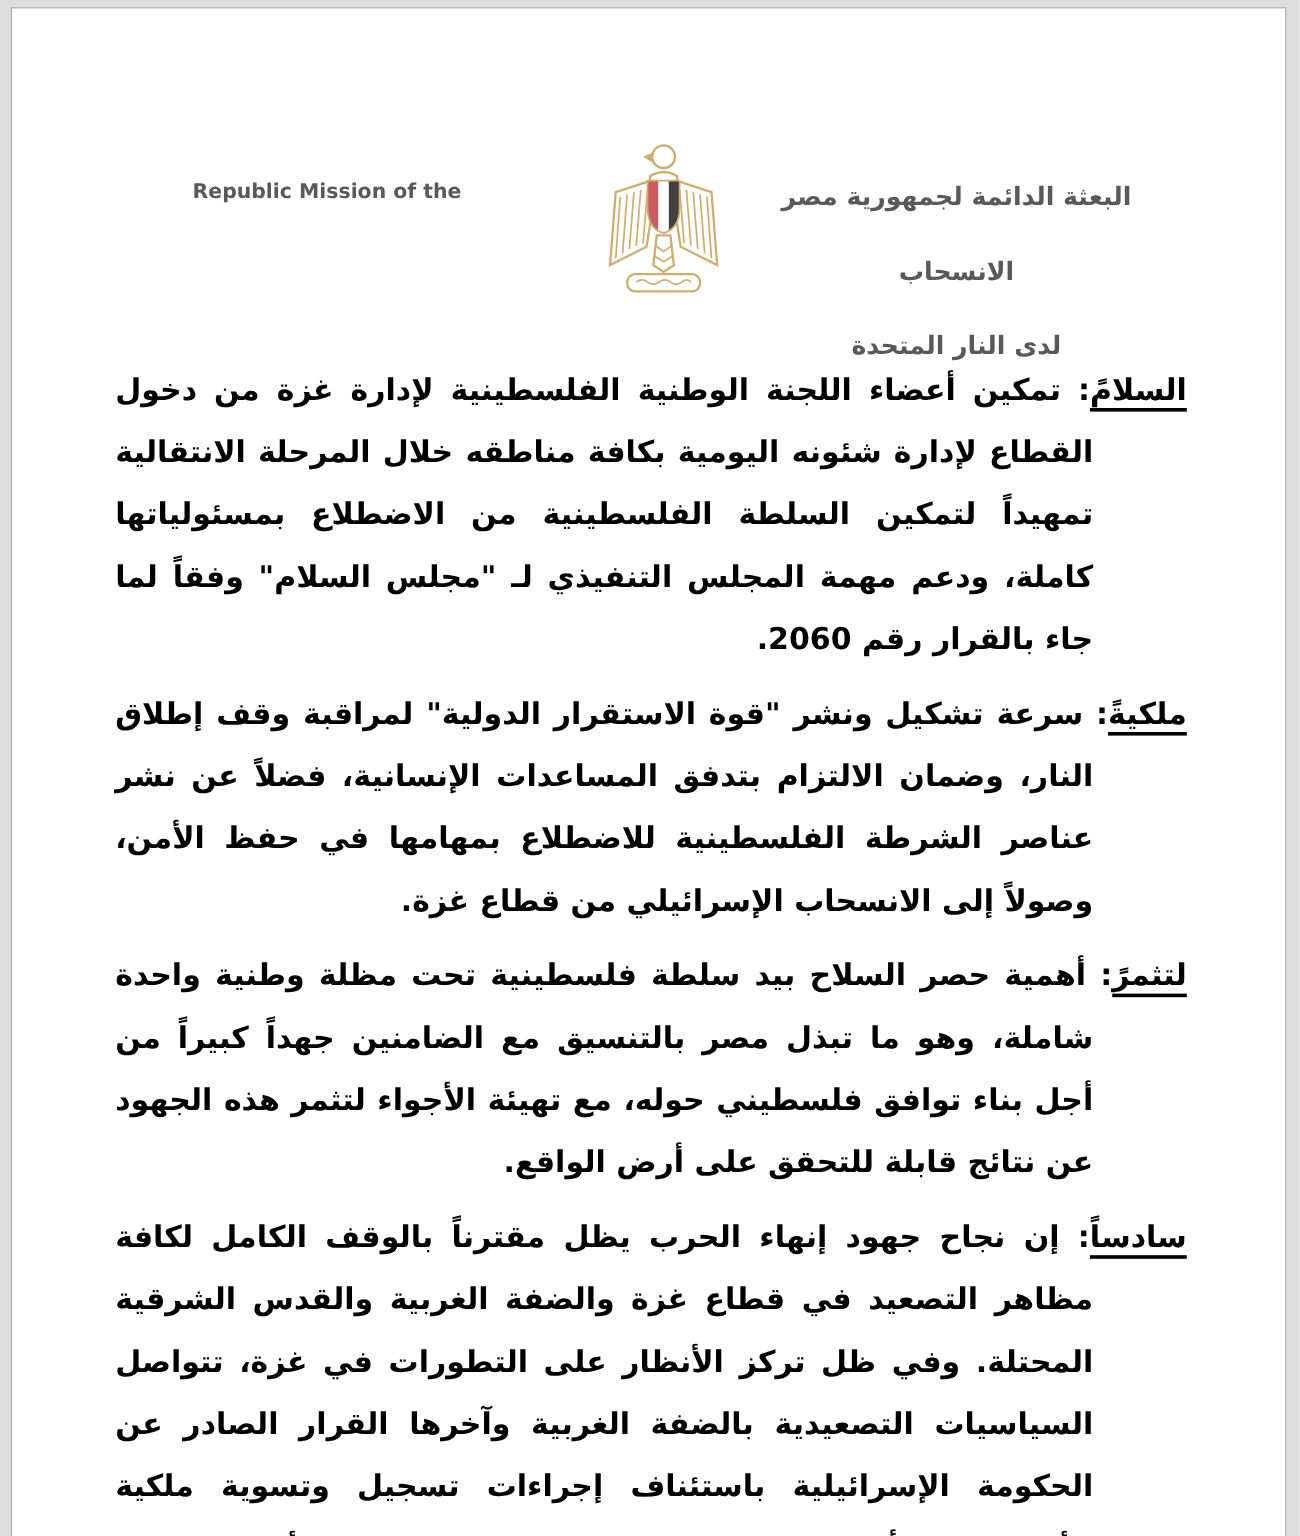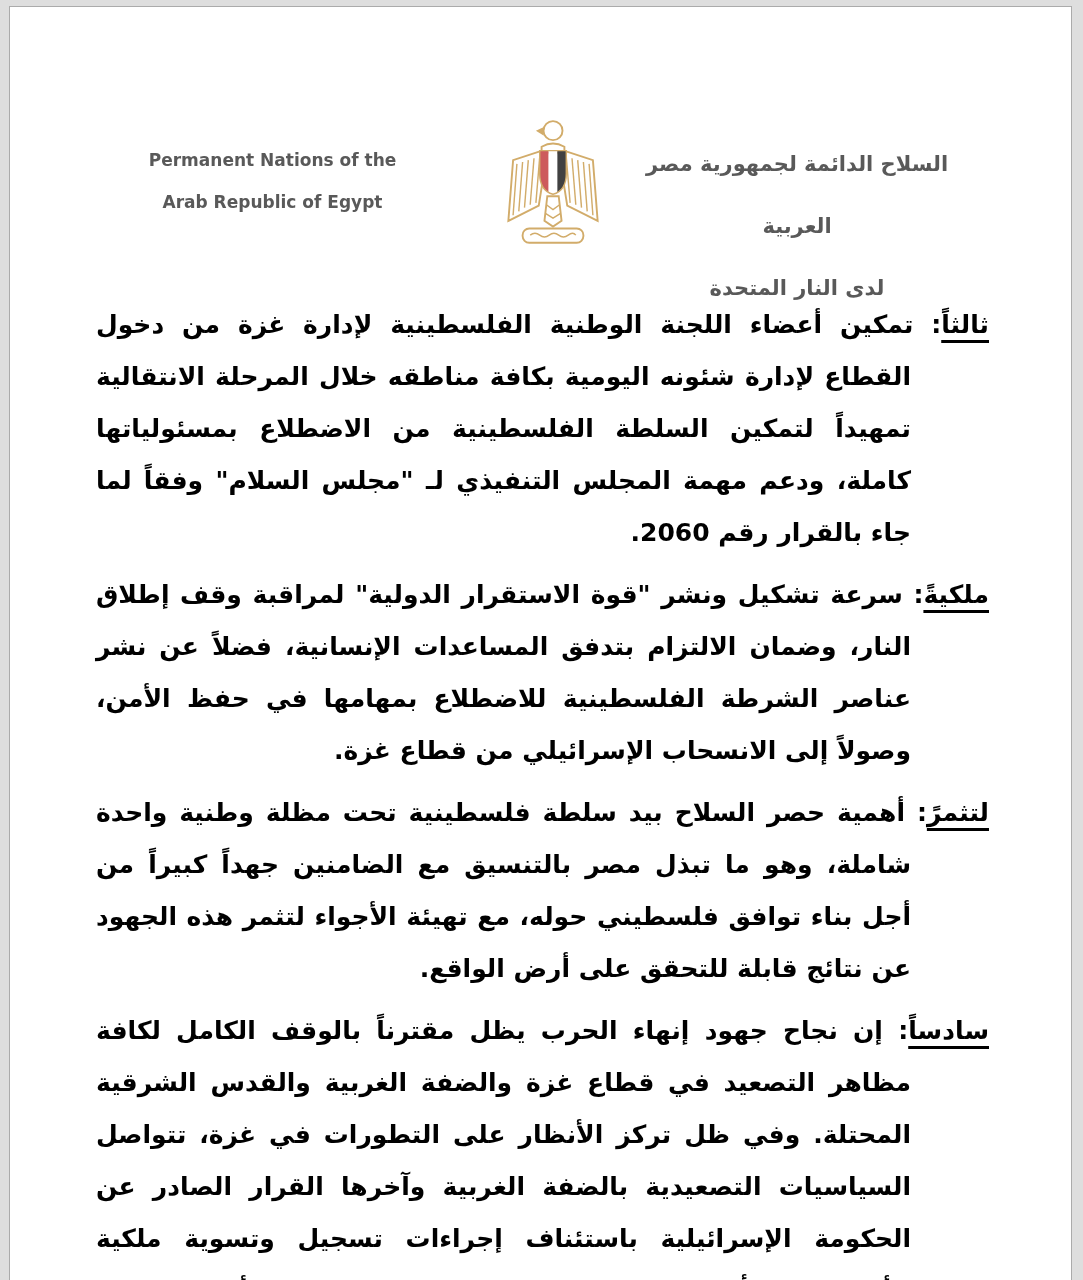--- a/index.html
+++ b/index.html
@@ -55,22 +55,21 @@
   }
 </style>
 </head>
 <body>
 
 <div class="page">
 
   <header>
 
     <div class="en-block">
-      <div>Permanent Nations of the</div>
-      <div>Arab Republic of Egypt</div>
+      <div>Republic Mission of the</div>
     </div>
 
     <svg class="emblem" viewBox="0 0 120 140" aria-hidden="true">
 
       <path class="g-fill" d="M55 36 L18 48 L13 112 L45 96 L52 52 Z"></path>
       <path class="g-line" d="M22 52 L18 106"></path>
       <path class="g-line" d="M28 50 L24 102"></path>
       <path class="g-line" d="M34 48 L30 98"></path>
       <path class="g-line" d="M40 46 L36 95"></path>
       <path class="g-line" d="M46 45 L42 93"></path>
@@ -99,29 +98,29 @@
 
       <path class="g-fill" d="M54 86 L66 86 L69 112 L60 118 L51 112 Z"></path>
       <path class="g-line" d="M53 95 L60 100 L67 95"></path>
       <path class="g-line" d="M52 104 L60 109 L68 104"></path>
 
       <rect class="g-fill" x="28" y="120" width="64" height="15" rx="7"></rect>
       <path class="g-line" d="M36 127 q5 -4 10 0 t10 0 t10 0 t10 0 t8 0" stroke-width="1.2"></path>
     </svg>
 
     <div class="ar-block" dir="rtl" lang="ar">
-      <div>السلاح الدائمة لجمهورية مصر العربية</div>
+      <div>البعثة الدائمة لجمهورية مصر الانسحاب</div>
       <div>لدى النار المتحدة</div>
     </div>
 
   </header>
 
   <main class="main" lang="ar">
 
-    <p class="para"><span class="lead">ثالثاً</span><span>:</span> <span>تمكين أعضاء اللجنة الوطنية الفلسطينية لإدارة غزة من دخول القطاع لإدارة شئونه اليومية بكافة مناطقه خلال المرحلة الانتقالية تمهيداً لتمكين السلطة الفلسطينية من الاضطلاع بمسئولياتها كاملة، ودعم مهمة المجلس التنفيذي لـ "مجلس السلام" وفقاً لما جاء بالقرار رقم 2060.</span></p>
+    <p class="para"><span class="lead">السلامً</span><span>:</span> <span>تمكين أعضاء اللجنة الوطنية الفلسطينية لإدارة غزة من دخول القطاع لإدارة شئونه اليومية بكافة مناطقه خلال المرحلة الانتقالية تمهيداً لتمكين السلطة الفلسطينية من الاضطلاع بمسئولياتها كاملة، ودعم مهمة المجلس التنفيذي لـ "مجلس السلام" وفقاً لما جاء بالقرار رقم 2060.</span></p>
 
     <p class="para"><span class="lead">ملكيةً</span><span>:</span> <span>سرعة تشكيل ونشر "قوة الاستقرار الدولية" لمراقبة وقف إطلاق النار، وضمان الالتزام بتدفق المساعدات الإنسانية، فضلاً عن نشر عناصر الشرطة الفلسطينية للاضطلاع بمهامها في حفظ الأمن، وصولاً إلى الانسحاب الإسرائيلي من قطاع غزة.</span></p>
 
     <p class="para"><span class="lead">لتثمرً</span><span>:</span> <span>أهمية حصر السلاح بيد سلطة فلسطينية تحت مظلة وطنية واحدة شاملة، وهو ما تبذل مصر بالتنسيق مع الضامنين جهداً كبيراً من أجل بناء توافق فلسطيني حوله، مع تهيئة الأجواء لتثمر هذه الجهود عن نتائج قابلة للتحقق على أرض الواقع.</span></p>
 
     <p class="para"><span class="lead">سادساً</span><span>:</span> <span>إن نجاح جهود إنهاء الحرب يظل مقترناً بالوقف الكامل لكافة مظاهر التصعيد في قطاع غزة والضفة الغربية والقدس الشرقية المحتلة. وفي ظل تركز الأنظار على التطورات في غزة، تتواصل السياسيات التصعيدية بالضفة الغربية وآخرها القرار الصادر عن الحكومة الإسرائيلية باستئناف إجراءات تسجيل وتسوية ملكية الأراضي في أجزاء واسعة من الضفة الغربية المحتلة لأول مرة منذ عام 1967.</span></p>
 
   </main>
 </div>
 

